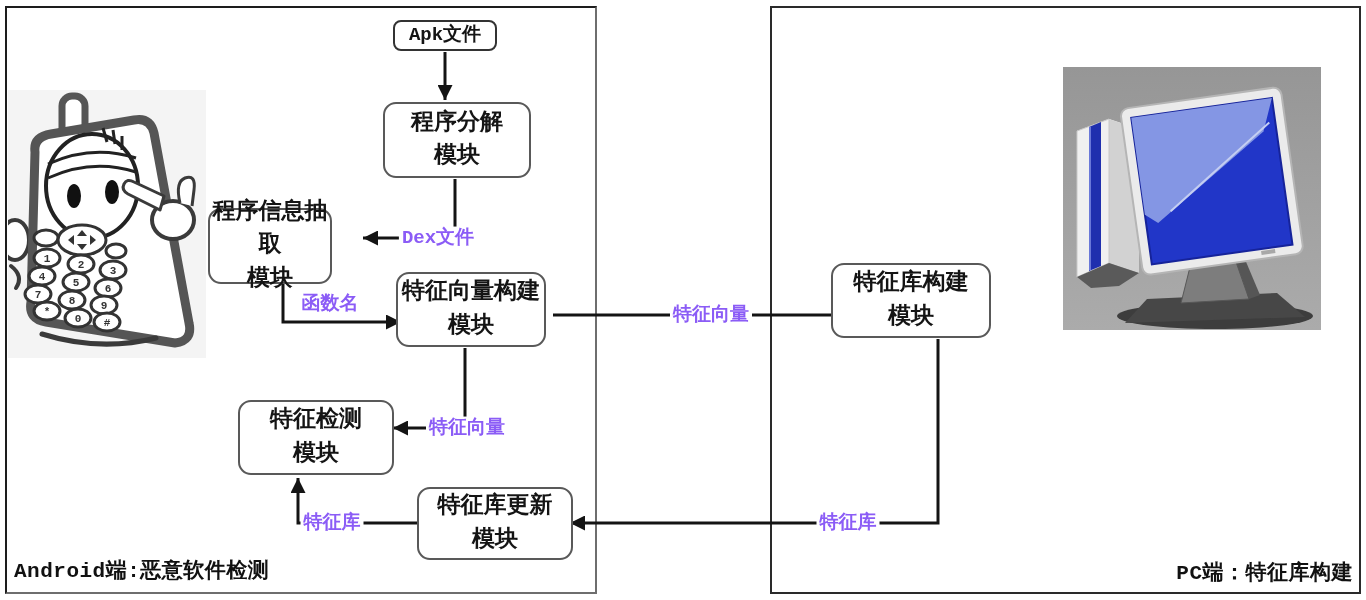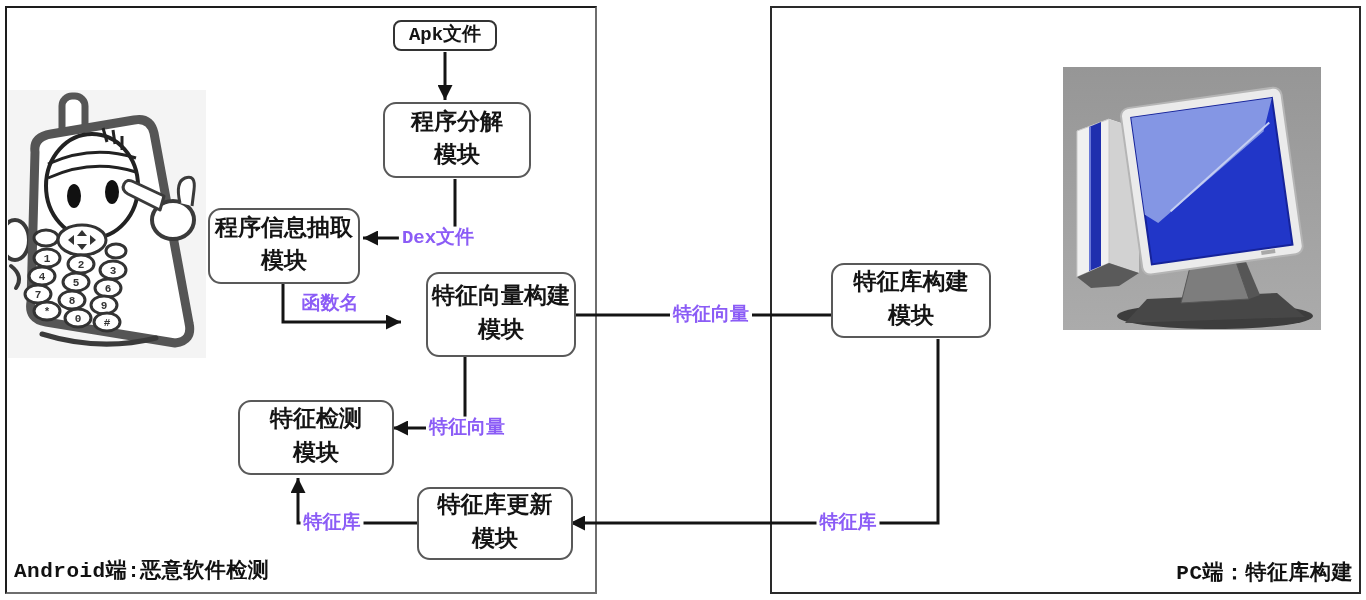--- a/index.html
+++ b/index.html
@@ -146,23 +146,23 @@
       <path d="M553,315 H861" marker-end="url(#ah)"></path>
       <path d="M465,348 V428 H393" marker-end="url(#ah)"></path>
       <path d="M417,523 H298 V478" marker-end="url(#ah)"></path>
       <path d="M938,339 V523 H570" marker-end="url(#ah)"></path>
     </g>
   </svg>
 
   <div class="node sharp" style="left:393px;top:20px;width:104px;height:31px;">Apk文件</div>
   <div class="node" style="left:383px;top:102px;width:148px;height:76px;">程序分解
 模块</div>
-  <div class="node" style="left:208px;top:208px;width:152px;height:76px;">程序信息抽取
+  <div class="node" style="left:208px;top:208px;width:124px;height:76px;">程序信息抽取
 模块</div>
-  <div class="node" style="left:426px;top:272px;width:150px;height:85px;">特征向量构建
+  <div class="node" style="left:396px;top:272px;width:150px;height:75px;">特征向量构建
 模块</div>
   <div class="node" style="left:238px;top:400px;width:156px;height:75px;">特征检测
 模块</div>
   <div class="node" style="left:417px;top:487px;width:156px;height:73px;">特征库更新
 模块</div>
   <div class="node" style="left:831px;top:263px;width:160px;height:75px;">特征库构建
 模块</div>
 
   <div class="edge-label" style="left:438px;top:238px;">Dex文件</div>
   <div class="edge-label" style="left:330px;top:304px;">函数名</div>

